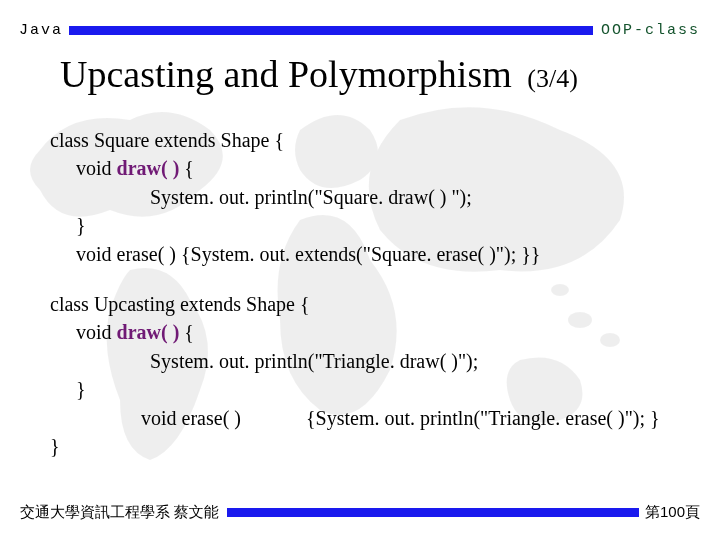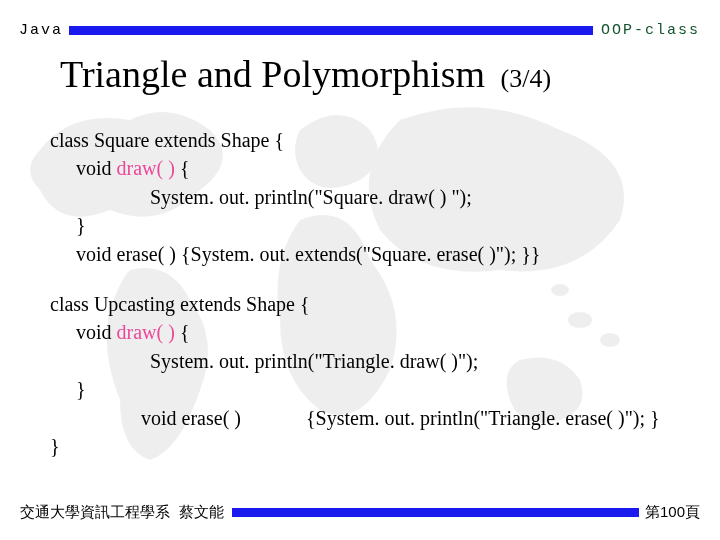--- a/index.html
+++ b/index.html
@@ -61,33 +61,33 @@
     top: 126px; left: 50px; right: 30px;
     z-index: 2;
     font-family: "Times New Roman", serif;
     font-size: 20px;
     line-height: 1.42;
     color: #020202;
   }
   .code-block { margin-bottom: 22px; }
   .indent1 { padding-left: 26px; }
   .indent3 { padding-left: 100px; }
-  .hl { color: #ec4899; }
+  .hl { color: #701a75; font-weight: bold; }
   .erase-line { display: flex; text-align: center; }
   .erase-line .eb { width: 230px; }
 
   .footer {
     position: absolute;
     bottom: 18px; left: 20px; right: 20px;
     display: flex;
     align-items: center;
     z-index: 2;
   }
   .footer-left {
-    font-family: Liberation Mono, monospace;
+    font-family: Liberation Serif, serif;
     font-size: 15px;
     color: #000;
     white-space: nowrap;
   }
   .footer-bar {
     flex: 1;
     height: 9px;
     background: #1a1aee;
     margin: 0 6px 0 8px;
   }
@@ -117,21 +117,21 @@
   </svg>
 </div>
 
 <div class="header">
   <div class="header-left">Java</div>
   <div class="header-bar"></div>
   <div class="header-right">OOP-class</div>
 </div>
 
 <div class="title">
-  <span>Triangle and Polymorphism</span>
+  <span>Upcasting and Polymorphism</span>
   <span class="pager">(3/4)</span>
 </div>
 
 <div class="code-area">
 
   <div class="code-block">
     <div>class Square extends Shape {</div>
     <div class="indent1">
       <span>void </span><span class="hl">draw( )</span><span> {</span>
     </div>

